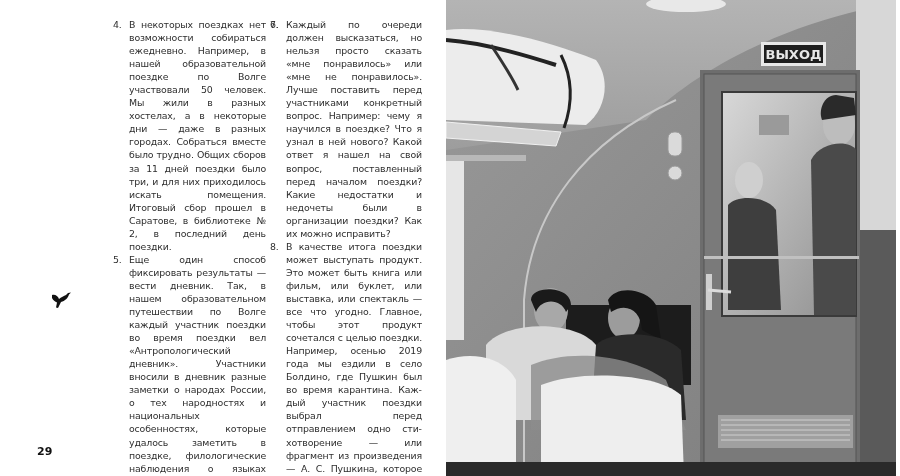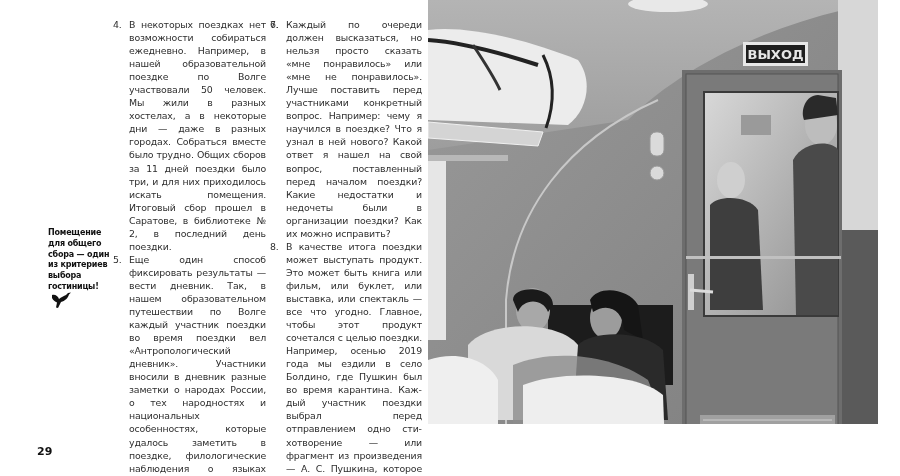--- a/index.html
+++ b/index.html
@@ -24,36 +24,33 @@
   .sidenote {
     position: absolute; left: 48px; top: 228px; width: 62px;
     font-size: 8px; line-height: 10.8px; font-weight: bold; color: #111;
     font-family: "DejaVu Sans", sans-serif; letter-spacing: -0.2px;
   }
   .bird { position: absolute; left: 50px; top: 291px; width: 22px; height: 18px; }
   .page-number {
     position: absolute; left: 37px; top: 445px; font-size: 11px; font-weight: bold; color: #111;
   }
   .photo {
-    position: absolute; left: 428px; top: 0; width: 450px; height: 424px; overflow: hidden;
+    position: absolute; left: 446px; top: 0; width: 450px; height: 476px; overflow: hidden;
     background: #22c55e;
   }
   .photo svg { display: block; }
   .exit-sign-text {
     font-family: "DejaVu Sans", sans-serif; font-weight: bold;
   }
 </style>
 </head>
 <body>
 
 <div class="page-left">
 
-  <div class="sidenote">
-    <span>Помещение для общего сбора — один из критериев выбора гостиницы!</span>
-  </div>
 
   <svg class="bird" viewBox="0 0 22 18">
     <path d="M2 4 C5 3 8 5 9 8 C11 6 14 5 16 4 L18 2 L21 1.5 L19 3.5 C18 7 15 10 11 11 L8 17 L6 16.5 L7 11.5 C5 11 3 9 2 7 Z" fill="#111"></path>
   </svg>
 
   <div class="col col-1">
     <div class="item">
       <span class="num">4.</span>
       <span class="txt">В некоторых поездках нет воз­можности собираться ежеднев­но. Например, в нашей обра­зовательной поездке по Волге участвовали 50 человек. Мы жили в разных хостелах, а в не­которые дни — даже в разных городах. Собраться вместе было трудно. Общих сборов за 11 дней поездки было три, и для них приходилось искать помещения. Итоговый сбор прошел в Саратове, в библи­отеке № 2, в последний день поездки.</span>
     </div>

